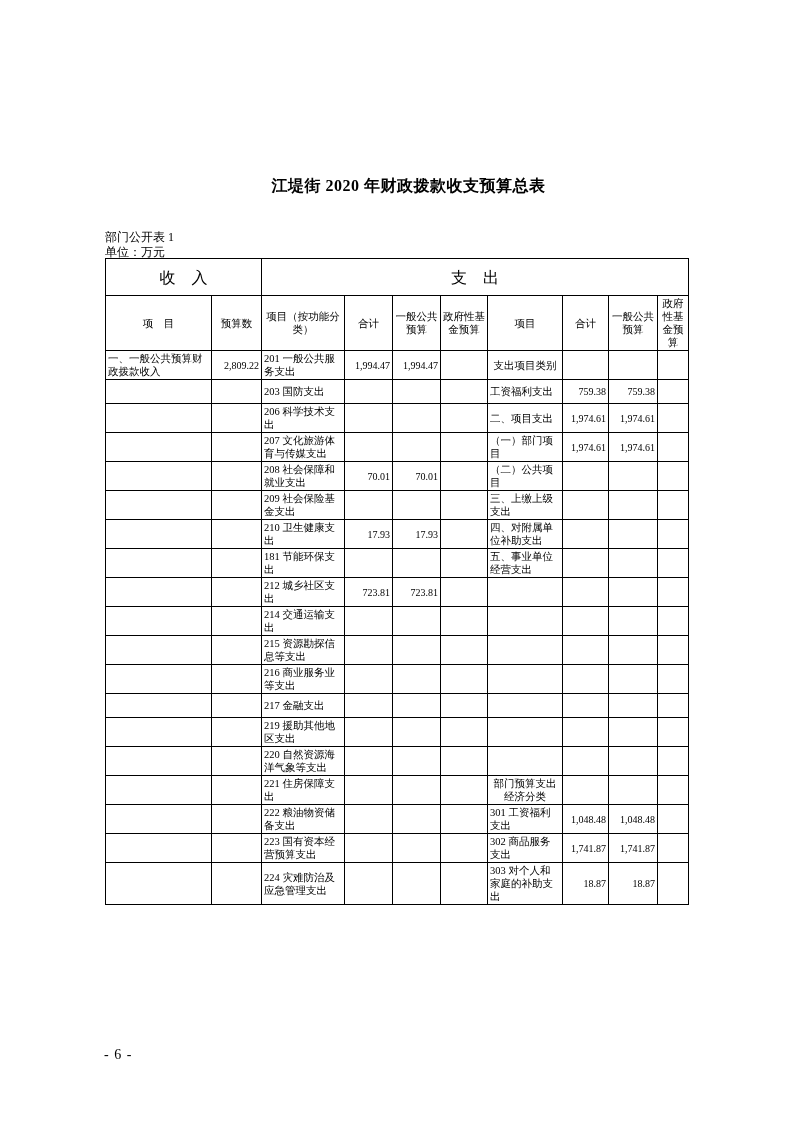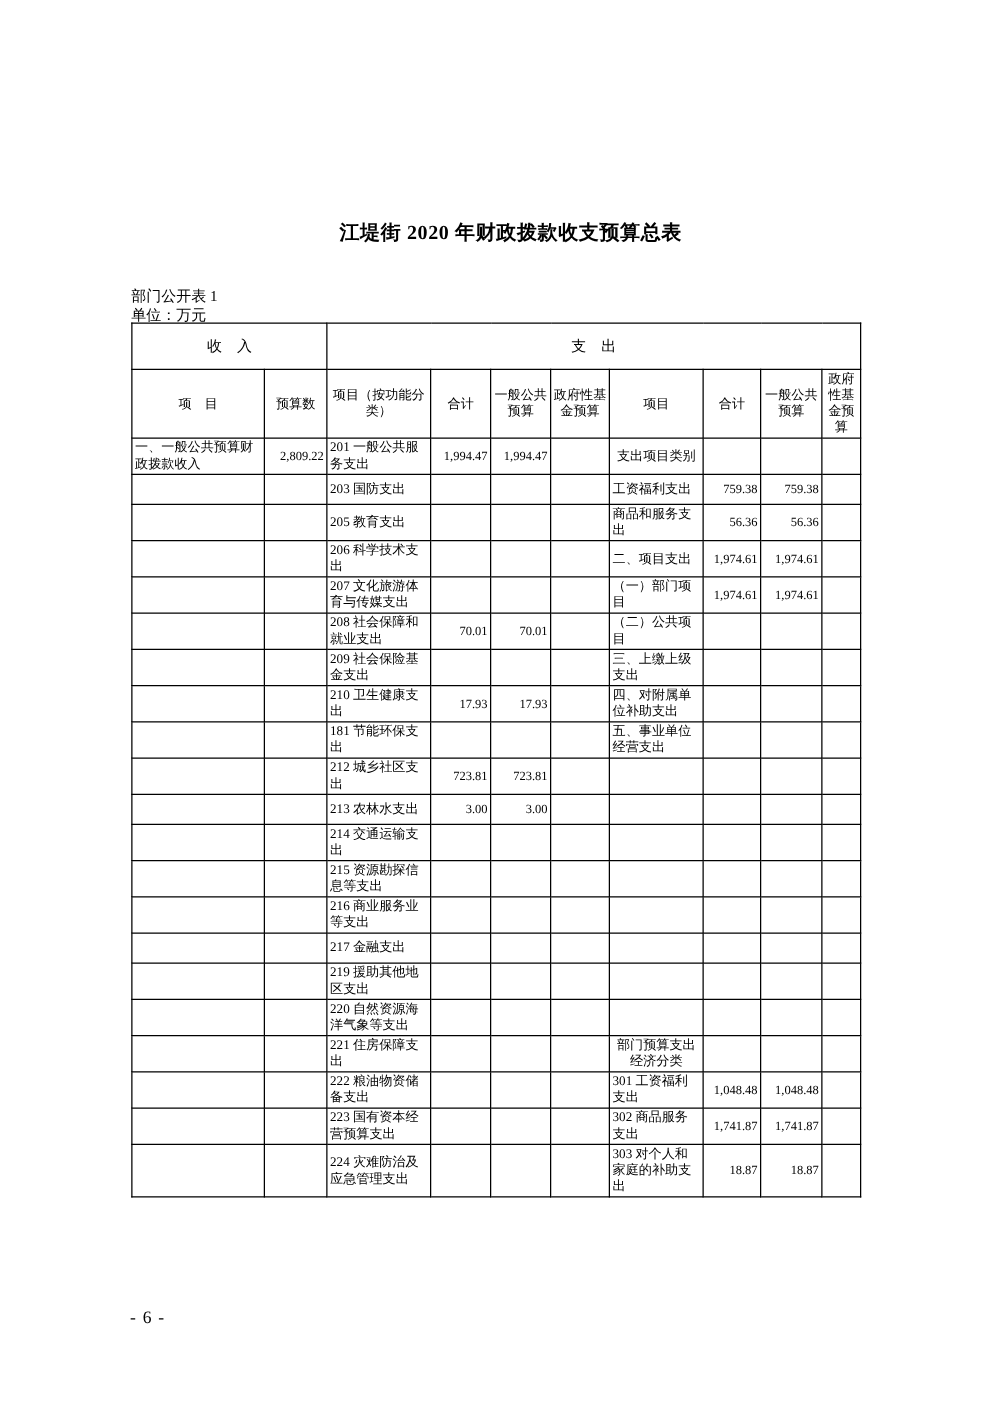--- a/index.html
+++ b/index.html
@@ -46,21 +46,21 @@
   table.budget th, table.budget td {
     border: 1px solid #000000;
     padding: 1px 2px;
     vertical-align: middle;
     word-break: break-all;
     font-weight: normal;
     line-height: 13px;
   }
   tr.group-row th {
     height: 34px;
-    font-size: 12px;
+    font-size: 16px;
     text-align: center;
   }
   tr.cols-row th {
     height: 36px;
     text-align: center;
   }
   tbody td { height: 21px; }
   td.c-item { text-align: left; }
   td.c-num  { text-align: right; white-space: nowrap; font-size: 10px; }
   td.center { text-align: center; }
@@ -141,32 +141,20 @@
           <td class="c-num"></td>
           <td class="c-num"></td>
           <td class="c-item"> 工资福利支出</td>
           <td class="c-num">759.38</td>
           <td class="c-num">759.38</td>
           <td class="c-num"></td>
         </tr>
         <tr>
           <td class="c-item"></td>
           <td class="c-num"></td>
-          <td class="c-item">205 教育支出</td>
-          <td class="c-num"></td>
-          <td class="c-num"></td>
-          <td class="c-num"></td>
-          <td class="c-item"> 商品和服务支出</td>
-          <td class="c-num">56.36</td>
-          <td class="c-num">56.36</td>
-          <td class="c-num"></td>
-        </tr>
-        <tr>
-          <td class="c-item"></td>
-          <td class="c-num"></td>
           <td class="c-item">206 科学技术支出</td>
           <td class="c-num"></td>
           <td class="c-num"></td>
           <td class="c-num"></td>
           <td class="c-item">二、项目支出</td>
           <td class="c-num">1,974.61</td>
           <td class="c-num">1,974.61</td>
           <td class="c-num"></td>
         </tr>
         <tr>
@@ -237,32 +225,20 @@
           <td class="c-num">723.81</td>
           <td class="c-num"></td>
           <td class="c-item"></td>
           <td class="c-num"></td>
           <td class="c-num"></td>
           <td class="c-num"></td>
         </tr>
         <tr>
           <td class="c-item"></td>
           <td class="c-num"></td>
-          <td class="c-item">213 农林水支出</td>
-          <td class="c-num">3.00</td>
-          <td class="c-num">3.00</td>
-          <td class="c-num"></td>
-          <td class="c-item"></td>
-          <td class="c-num"></td>
-          <td class="c-num"></td>
-          <td class="c-num"></td>
-        </tr>
-        <tr>
-          <td class="c-item"></td>
-          <td class="c-num"></td>
           <td class="c-item">214 交通运输支出</td>
           <td class="c-num"></td>
           <td class="c-num"></td>
           <td class="c-num"></td>
           <td class="c-item"></td>
           <td class="c-num"></td>
           <td class="c-num"></td>
           <td class="c-num"></td>
         </tr>
         <tr>

